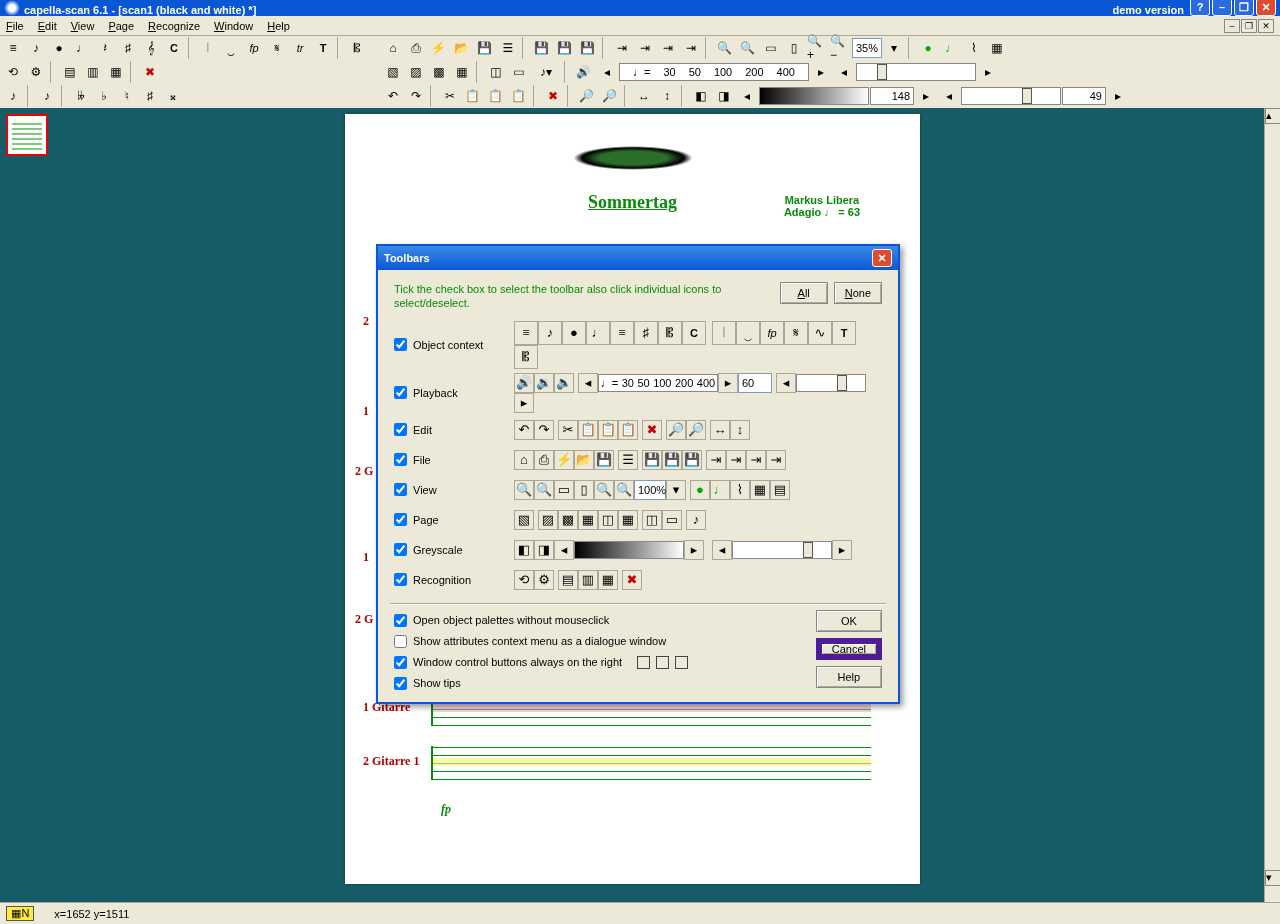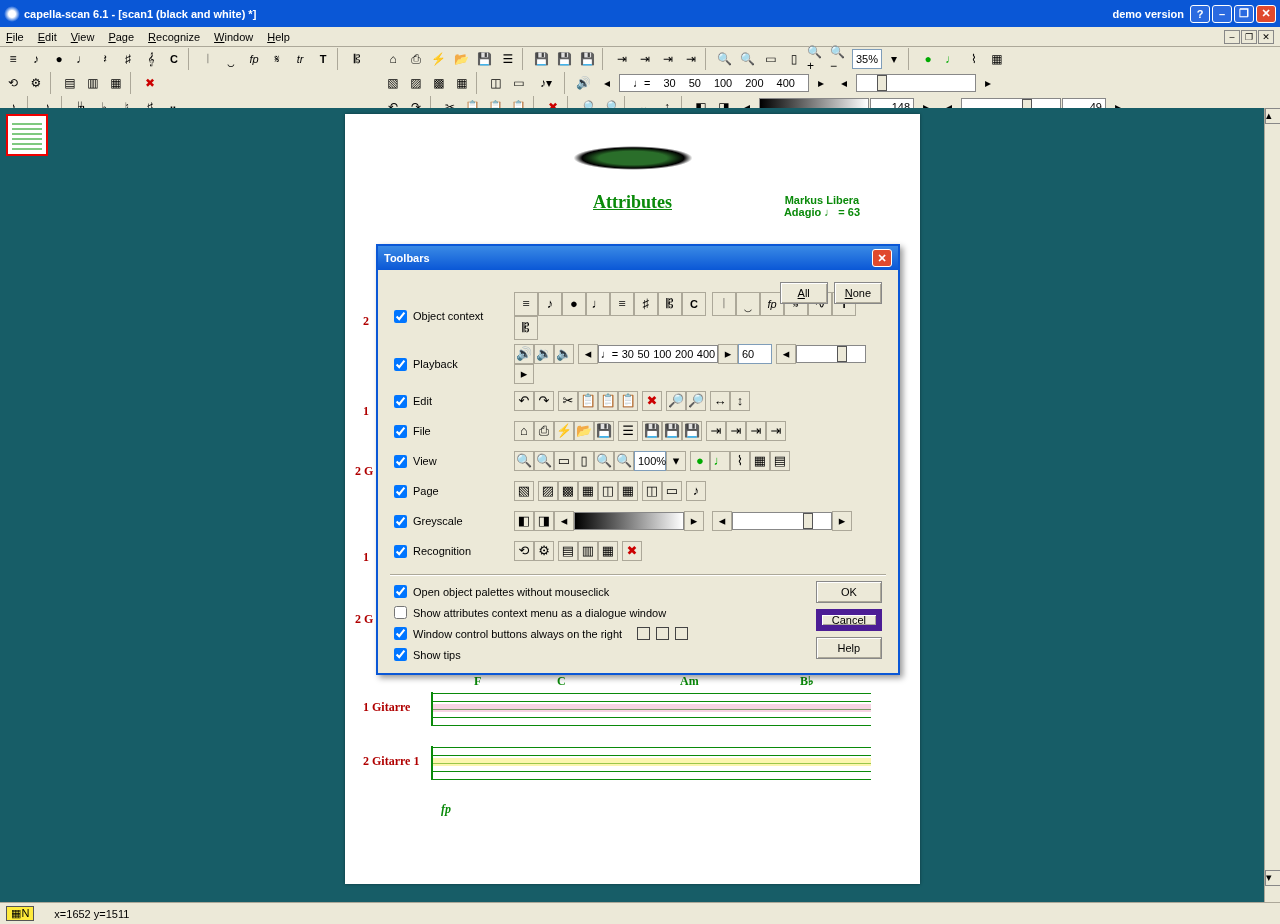--- a/index.html
+++ b/index.html
@@ -1,19 +1,19 @@
 <!DOCTYPE html>
 <html><head>
 <meta charset="utf-8">
 <style>
 * { box-sizing: border-box; margin: 0; padding: 0; font-family: Tahoma, sans-serif; font-size: 11px; }
 body { width: 1280px; height: 924px; background: #175d67; overflow: hidden; position: relative; }
 
 
-.titlebar { height: 27px; background: linear-gradient(180deg,#3a6ea5 0%,#0a246a 8%,#2a5fd0 40%,#2a5fd0 60%,#0a246a 100%); background:#0a57d6; display:flex; align-items:center; color:#fff; padding:0 4px; }
+.titlebar { height: 16px; background: linear-gradient(180deg,#3a6ea5 0%,#0a246a 8%,#2a5fd0 40%,#2a5fd0 60%,#0a246a 100%); background:#0a57d6; display:flex; align-items:flex-end; color:#fff; padding:0 4px; }
 .titlebar .app-icon{width:16px;height:16px;background:radial-gradient(circle,#fff 30%,#0a57d6 70%);border-radius:50%;margin-right:4px;}
 .titlebar .title{font-weight:bold;flex:1;}
 .titlebar .demo{font-weight:bold;margin-right:6px;}
 .win-btns{display:flex;gap:2px;}
 .wb{width:20px;height:18px;border:1px solid #fff;background:#2a6ae0;color:#fff;display:flex;align-items:center;justify-content:center;font-weight:bold;border-radius:3px;}
 .wb.help{background:#2a6ae0;}
 .wb.close{background:#e04a2d;}
 
 .menubar{height:20px;background:#ece9d8;border-bottom:1px solid #aca899;display:flex;align-items:center;padding:0 6px;gap:14px;}
 .menubar span{cursor:default;}
@@ -252,21 +252,21 @@
     <div class="tbtn">▸</div>
   </div>
 </div>
 
 <div class="workspace">
   <div class="thumb-panel">
       <div class="inner"></div>
     </div>
   <div class="page">
     <div class="ornament"></div>
-    <div class="title">Attributes</div>
+    <div class="title">Sommertag</div>
     <div class="composer">
       <span>Markus Libera</span><br><span>Adagio ♩ = 63</span>
     </div>
 
     <span class="stave-lbl" style="left:18px;top:200px;">2</span>
     <span class="stave-lbl" style="left:18px;top:290px;">1</span>
     <span class="stave-lbl" style="left:10px;top:350px;">2 G</span>
     <span class="stave-lbl" style="left:18px;top:436px;">1</span>
     <span class="stave-lbl" style="left:10px;top:498px;">2 G</span>
 
@@ -298,20 +298,21 @@
   <span style="background:#ffeb3b;border:1px solid #555;padding:0 4px;">▦N</span>
   <span>x=1652  y=1511</span>
 </div>
 
 <div class="dialog">
   <div class="dlg-title">
     <span>Toolbars</span>
     <div class="dlg-close">✕</div>
   </div>
   <div class="dlg-body">
+    <div class="dlg-hint">Tick the check box to select the toolbar also click individual icons to select/deselect.</div>
     <div class="dlg-topbtns">
       <div class="dbtn">
           <u>A</u>
           <span>ll</span>
         </div>
       <div class="dbtn"><u>N</u>one</div>
     </div>
 
     <div class="tb-grid">
 

